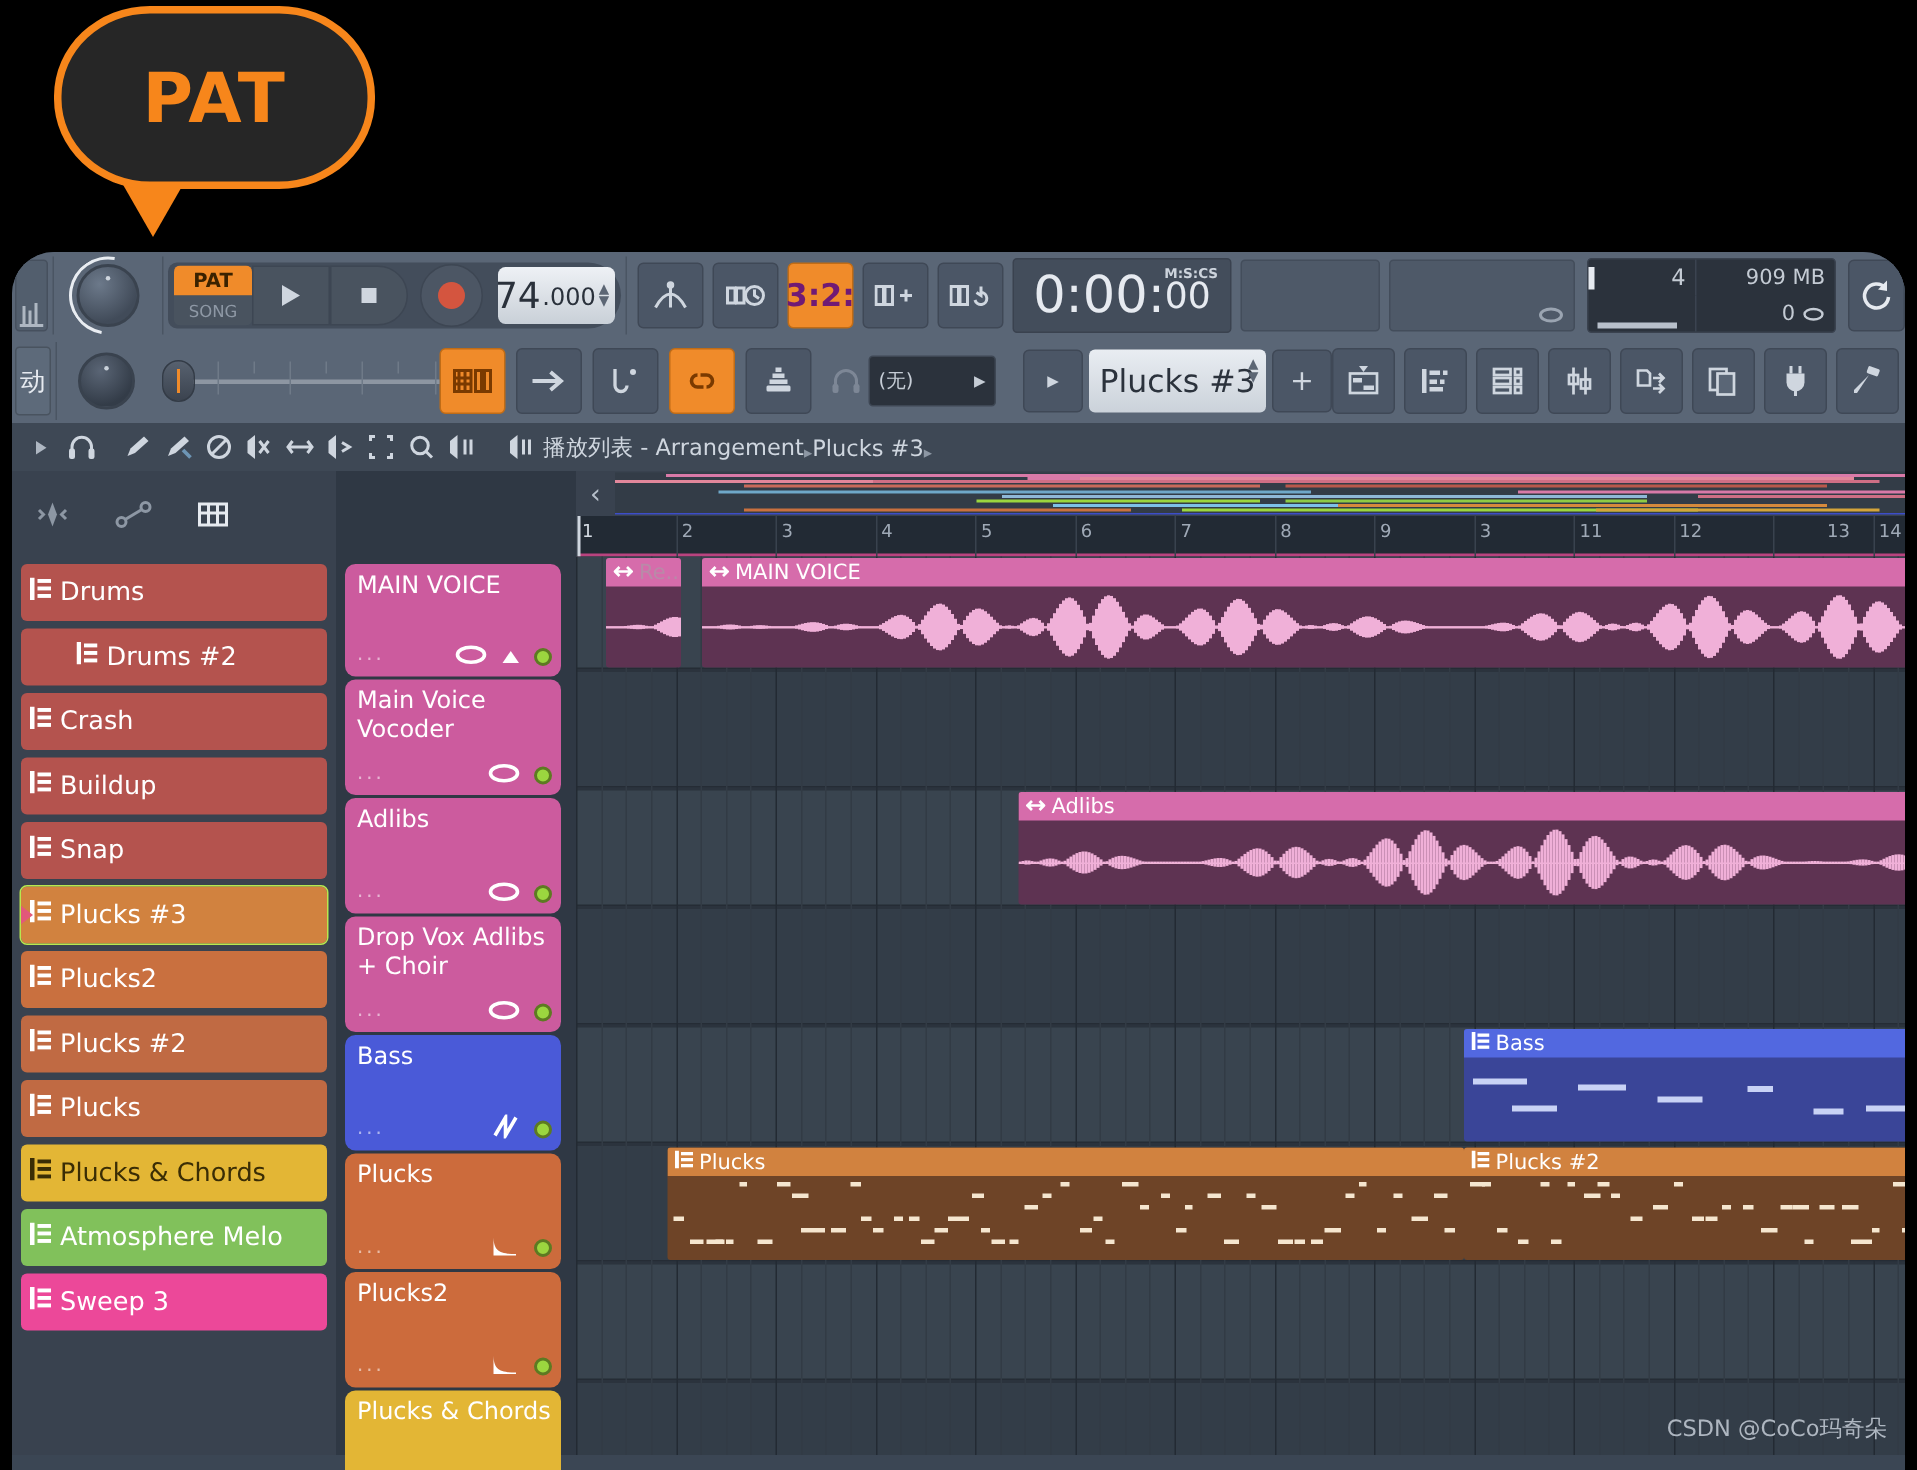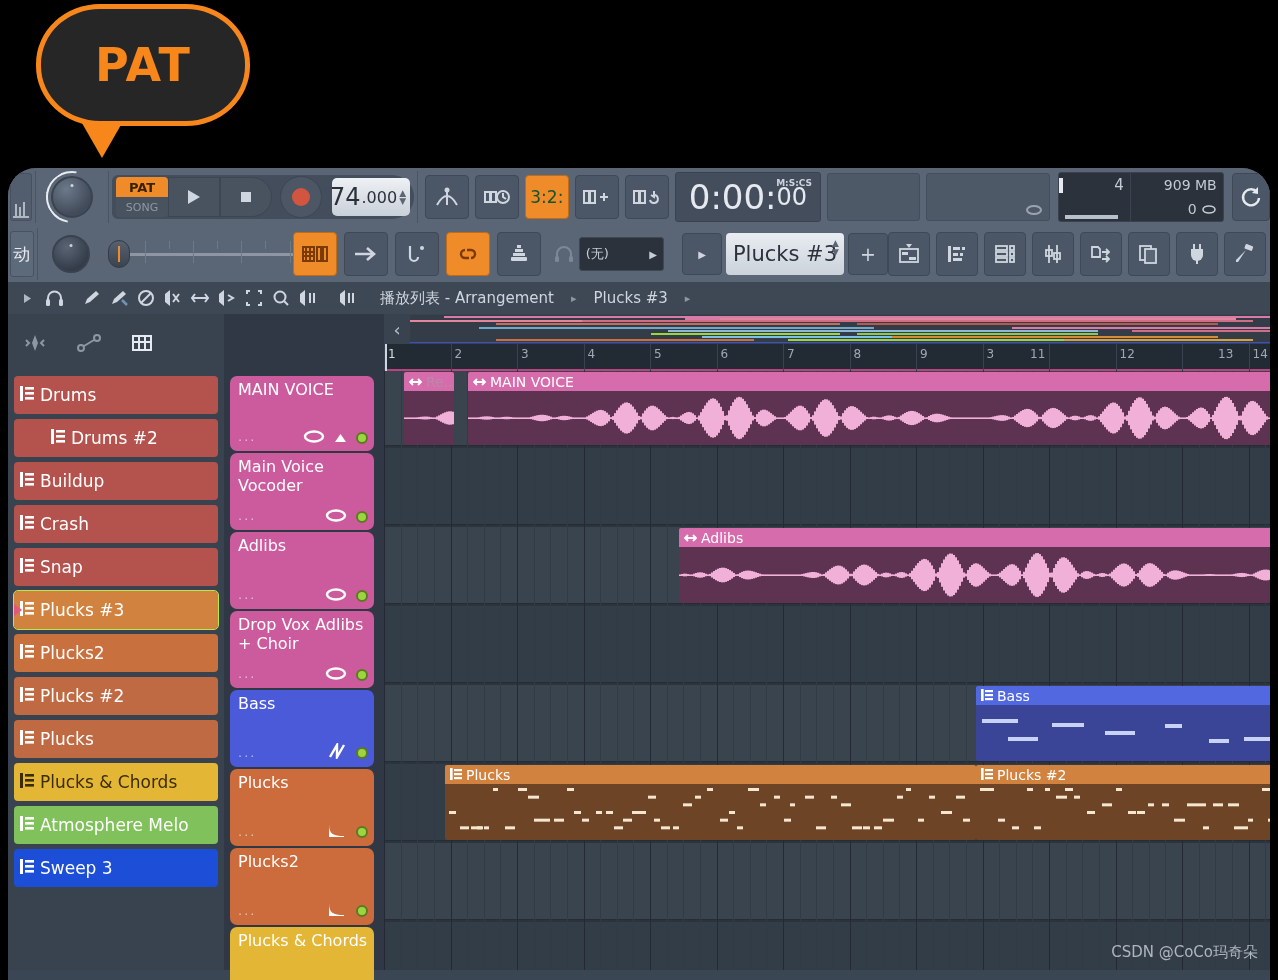--- a/index.html
+++ b/index.html
@@ -168,21 +168,21 @@
     font-size:21px; cursor:pointer;
   }
   .patfield .psp { position:absolute; right:5px; top:6px; font-size:9px; line-height:9px; color:#5c6674; }
 
   
   .crumbrow {
     height:32px; background:#3e4855; display:flex; align-items:center;
     padding-left:6px; color:#cfd6df; font-size:15px; gap:0px;
   }
   .crumb-ico { width:27px; height:26px; display:flex; align-items:center; justify-content:center; cursor:pointer; }
-  .crumb-txt { margin-left:20px; display:flex; align-items:center; gap:17px; }
+  .crumb-txt { margin-left:2px; display:flex; align-items:flex-end; gap:0; }
   .crumb-sep { color:#8d97a4; font-size:11px; }
 
   
   .main { display:flex; height:656px; background:#2f3844; }
 
   
   .picker { width:216px; background:#39424f; position:relative; }
   .picker-top { height:62px; background:#39424f; display:flex; align-items:center; gap:28px; padding-left:14px; }
   .picker-ico { color:#9aa4b1; }
   .plist { padding:0 6px; }
@@ -318,21 +318,21 @@
           <svg width="26" height="18" viewBox="0 0 26 18">
               <g fill="none" stroke="#cfd6df" stroke-width="2">
                 <rect x="1" y="4" width="5" height="10"></rect>
                 <rect x="7" y="4" width="5" height="10"></rect>
                 <circle cx="19" cy="9" r="6"></circle>
                 <path d="M19 5 L19 9 L22 11"></path>
               </g>
             </svg>
         </div>
         <div class="btn active" style="width:44px;height:44px;">
-          <span style="font-size:17px;font-weight:normal;color:#14532d;">3:2:</span>
+          <span style="font-size:21px;font-weight:bold;color:#701a75;">3:2:</span>
         </div>
         <div class="btn" style="width:44px;height:44px;">
           <svg width="28" height="18" viewBox="0 0 28 18">
               <g fill="none" stroke="#cfd6df" stroke-width="2">
                 <rect x="1" y="3" width="5" height="12"></rect>
                 <rect x="7" y="3" width="5" height="12"></rect>
                 <path d="M17 9 L25 9 M21 5 L21 13"></path>
               </g>
             </svg>
         </div>
@@ -702,32 +702,32 @@
             </div>
             <div class="pitem" style="background: rgb(180, 83, 78); color: rgb(255, 255, 255);">
               <span class="nico"><svg width="14" height="15" viewBox="0 0 14 15">
                   <g fill="#ffffff">
                     <rect x="0" y="0" width="3" height="15"></rect>
                     <rect x="5" y="1" width="9" height="2.6"></rect>
                     <rect x="5" y="6" width="9" height="2.6"></rect>
                     <rect x="5" y="11" width="9" height="2.6"></rect>
                   </g>
                 </svg></span>
-              <span>Buildup</span>
+              <span>Crash</span>
             </div>
             <div class="pitem" style="background: rgb(180, 83, 78); color: rgb(255, 255, 255);">
               <span class="nico"><svg width="14" height="15" viewBox="0 0 14 15">
                   <g fill="#ffffff">
                     <rect x="0" y="0" width="3" height="15"></rect>
                     <rect x="5" y="1" width="9" height="2.6"></rect>
                     <rect x="5" y="6" width="9" height="2.6"></rect>
                     <rect x="5" y="11" width="9" height="2.6"></rect>
                   </g>
                 </svg></span>
-              <span>Crash</span>
+              <span>Buildup</span>
             </div>
             <div class="pitem" style="background: rgb(180, 83, 78); color: rgb(255, 255, 255);">
               <span class="nico"><svg width="14" height="15" viewBox="0 0 14 15">
                   <g fill="#ffffff">
                     <rect x="0" y="0" width="3" height="15"></rect>
                     <rect x="5" y="1" width="9" height="2.6"></rect>
                     <rect x="5" y="6" width="9" height="2.6"></rect>
                     <rect x="5" y="11" width="9" height="2.6"></rect>
                   </g>
                 </svg></span>
@@ -793,21 +793,21 @@
               <span class="nico"><svg width="14" height="15" viewBox="0 0 14 15">
                   <g fill="#ffffff">
                     <rect x="0" y="0" width="3" height="15"></rect>
                     <rect x="5" y="1" width="9" height="2.6"></rect>
                     <rect x="5" y="6" width="9" height="2.6"></rect>
                     <rect x="5" y="11" width="9" height="2.6"></rect>
                   </g>
                 </svg></span>
               <span>Atmosphere Melo</span>
             </div>
-            <div class="pitem" style="background: #1d4ed8; color: rgb(255, 255, 255);">
+            <div class="pitem" style="background: #ec4899; color: rgb(255, 255, 255);">
               <span class="nico"><svg width="14" height="15" viewBox="0 0 14 15">
                   <g fill="#ffffff">
                     <rect x="0" y="0" width="3" height="15"></rect>
                     <rect x="5" y="1" width="9" height="2.6"></rect>
                     <rect x="5" y="6" width="9" height="2.6"></rect>
                     <rect x="5" y="11" width="9" height="2.6"></rect>
                   </g>
                 </svg></span>
               <span>Sweep 3</span>
             </div>
@@ -936,21 +936,21 @@
             <div class="bar" style="left: 336.5px;">6</div>
             <div class="tick" style="left: 399px;"></div>
             <div class="bar" style="left: 403px;">7</div>
             <div class="tick" style="left: 465.5px;"></div>
             <div class="bar" style="left: 469.5px;">8</div>
             <div class="tick" style="left: 532px;"></div>
             <div class="bar" style="left: 536px;">9</div>
             <div class="tick" style="left: 598.5px;"></div>
             <div class="bar" style="left: 602.5px;">3</div>
             <div class="tick" style="left: 665px;"></div>
-            <div class="bar" style="left: 646px;">11</div>
+            <div class="bar" style="left: 669px;">11</div>
             <div class="tick" style="left: 731.5px;"></div>
             <div class="bar" style="left: 735.5px;">12</div>
             <div class="tick" style="left: 798px;"></div>
             <div class="bar" style="left: 834px;">13</div>
             <div class="tick" style="left: 864.5px;"></div>
             <div class="bar" style="left: 868.5px;">14</div>
           </div>
         <div class="grid" id="grid">
             <div class="rowband" style="top: 0px; height: 75px; background: rgb(57, 68, 79); border-bottom: 1px solid rgb(37, 44, 53);"></div>
             <div class="rowband" style="top: 77px; height: 77px; background: rgb(51, 61, 72); border-bottom: 1px solid rgb(37, 44, 53);"></div>

